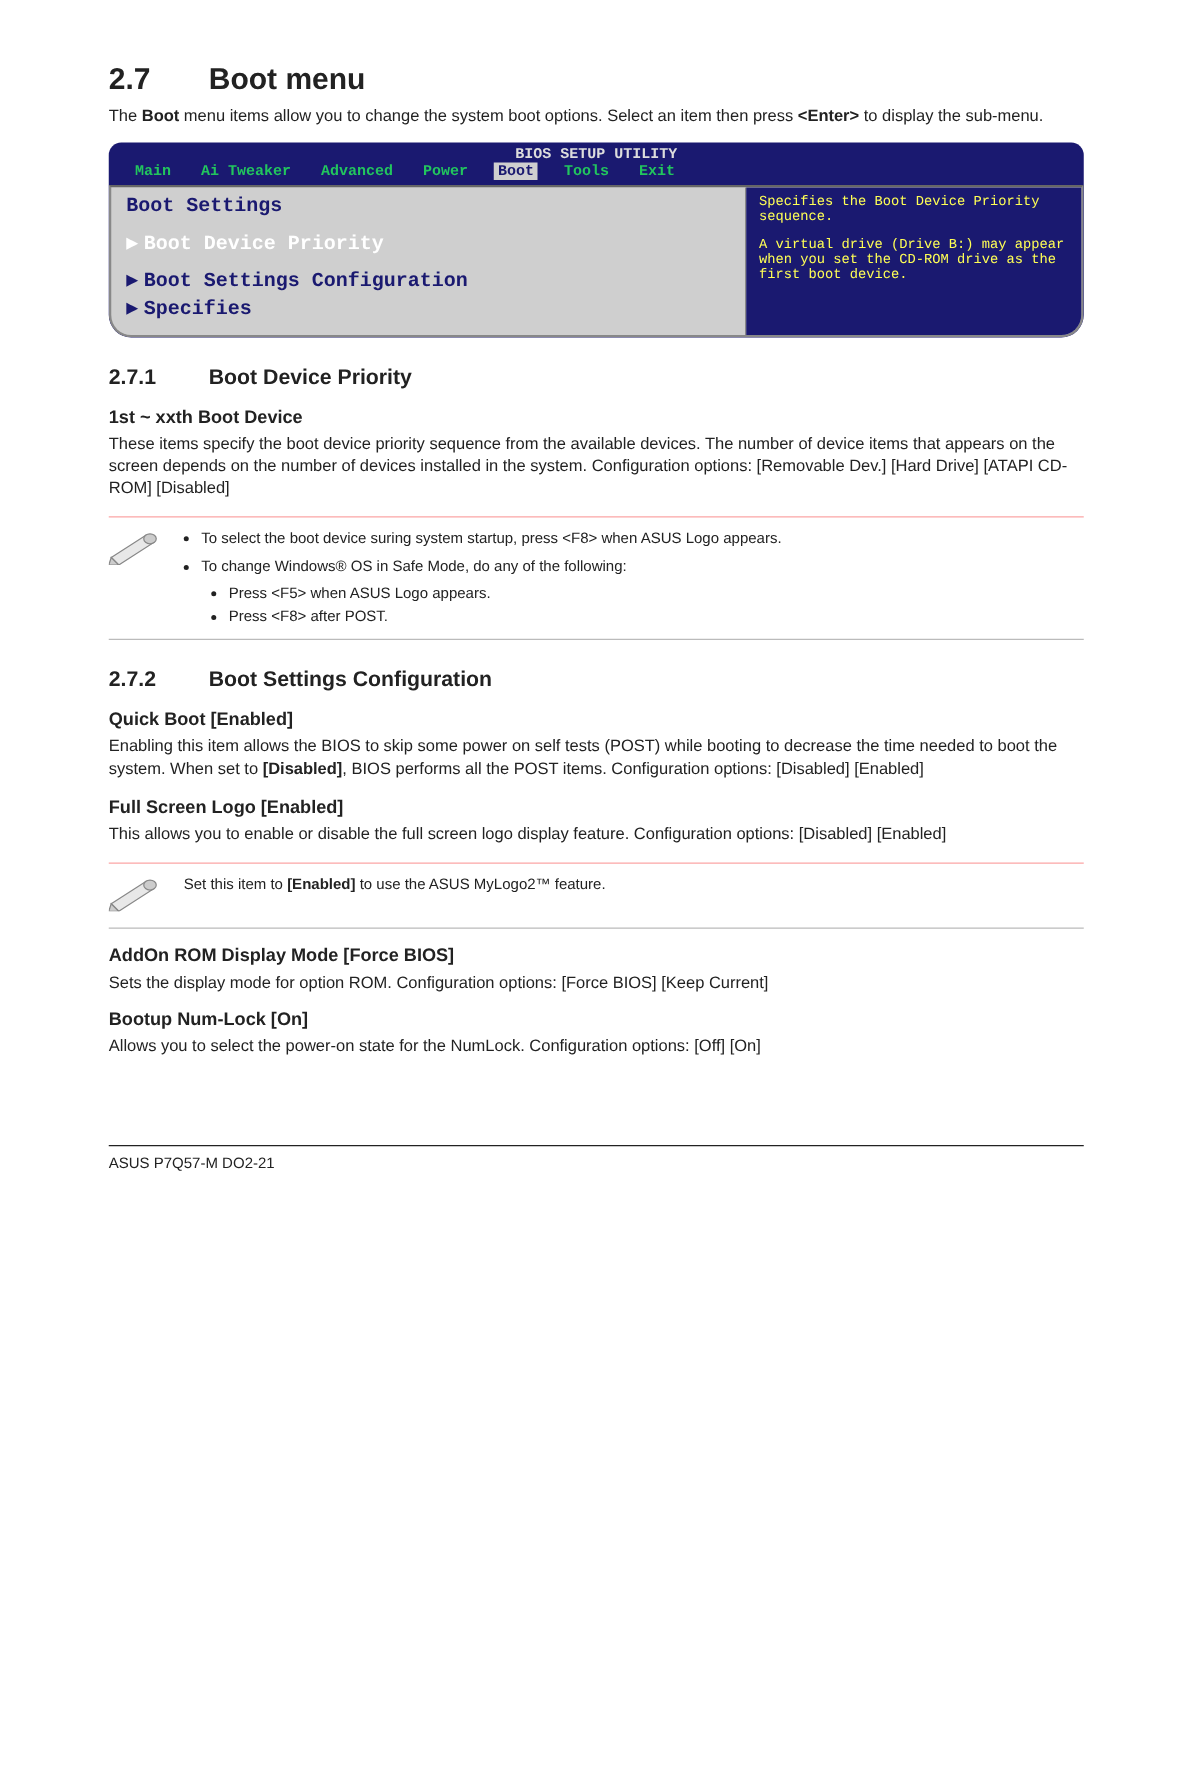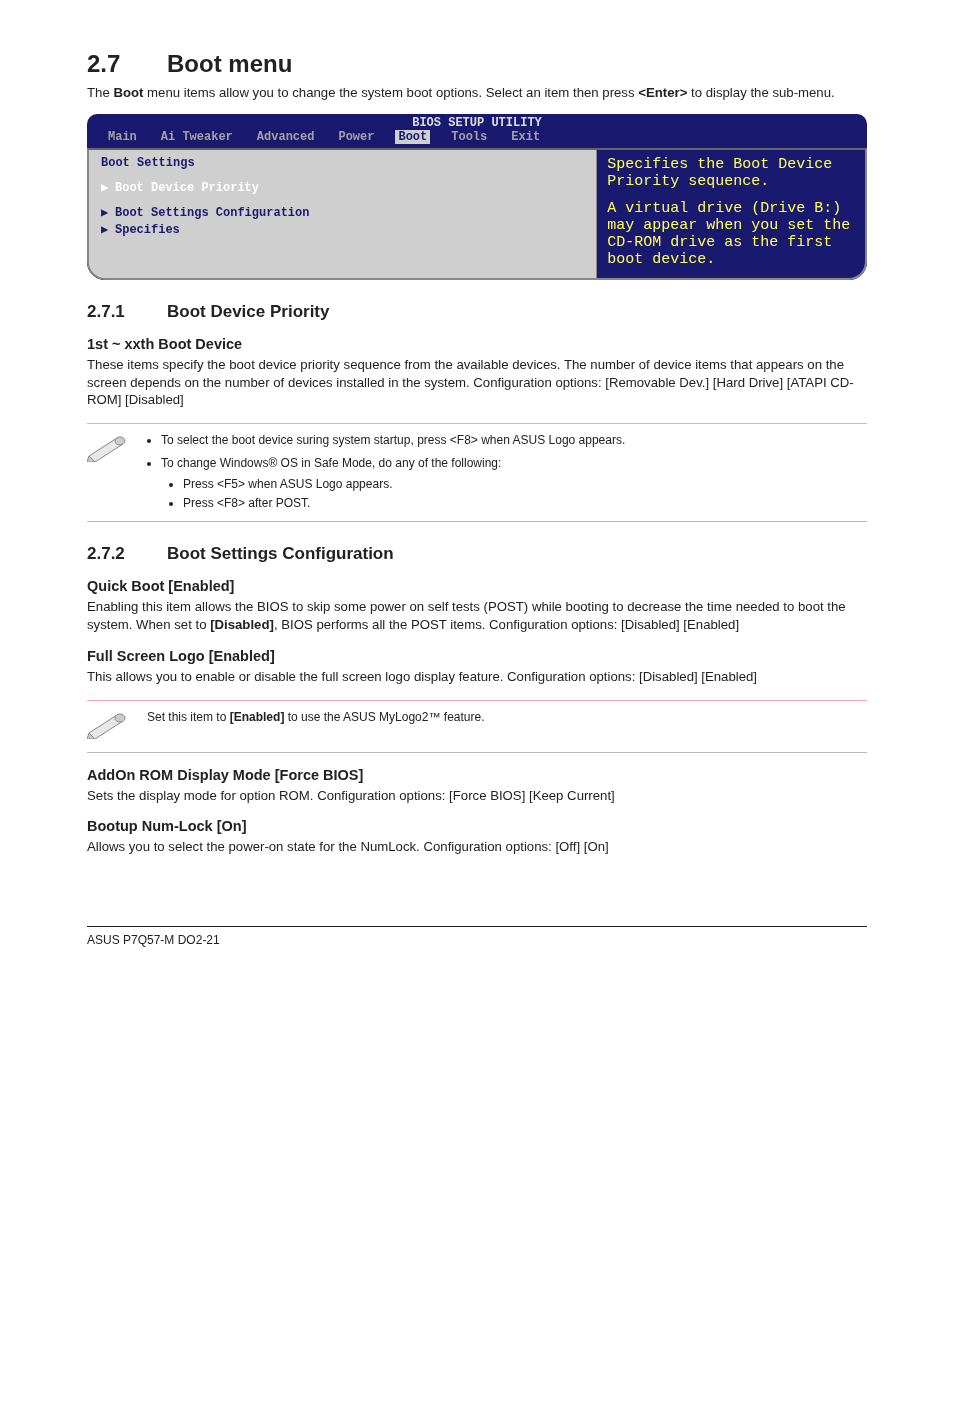--- a/index.html
+++ b/index.html
@@ -44,51 +44,51 @@
     padding: 2px 0 0 0;
   }
   .bios-tabs {
     display: flex;
     font-family: "Courier New", monospace;
     font-size: 12px;
     padding: 0 18px 4px 18px;
     gap: 18px;
   }
   .bios-tab {
-    color: #a3a3a3;
+    color: #22c55e;
     font-weight: bold;
     padding: 0 3px;
   }
   .bios-tab.active {
     background: #cfcfcf;
     color: #1a1970;
   }
   .bios-body {
     background: #cfcfcf;
     border: 2px solid #888;
     border-top: 2px solid #666;
     display: flex;
     min-height: 110px;
     border-bottom-left-radius: 18px;
     border-bottom-right-radius: 18px;
   }
   .bios-left {
     flex: 1.95;
     padding: 6px 12px 10px 12px;
     font-family: "Courier New", monospace;
-    font-size: 12px;
+    font-size: 16px;
     color: #1a1970;
     border-right: 1px solid #888;
   }
   .bios-right {
     flex: 1;
     background: #1a1970;
     padding: 6px 10px 10px 10px;
     font-family: "Courier New", monospace;
-    font-size: 15px;
+    font-size: 11px;
     color: #ffff55;
     border-bottom-right-radius: 16px;
   }
   .bios-left .heading {
     color: #1a1970;
     font-weight: bold;
     margin-bottom: 10px;
   }
   .bios-row {
     color: #1a1970;

